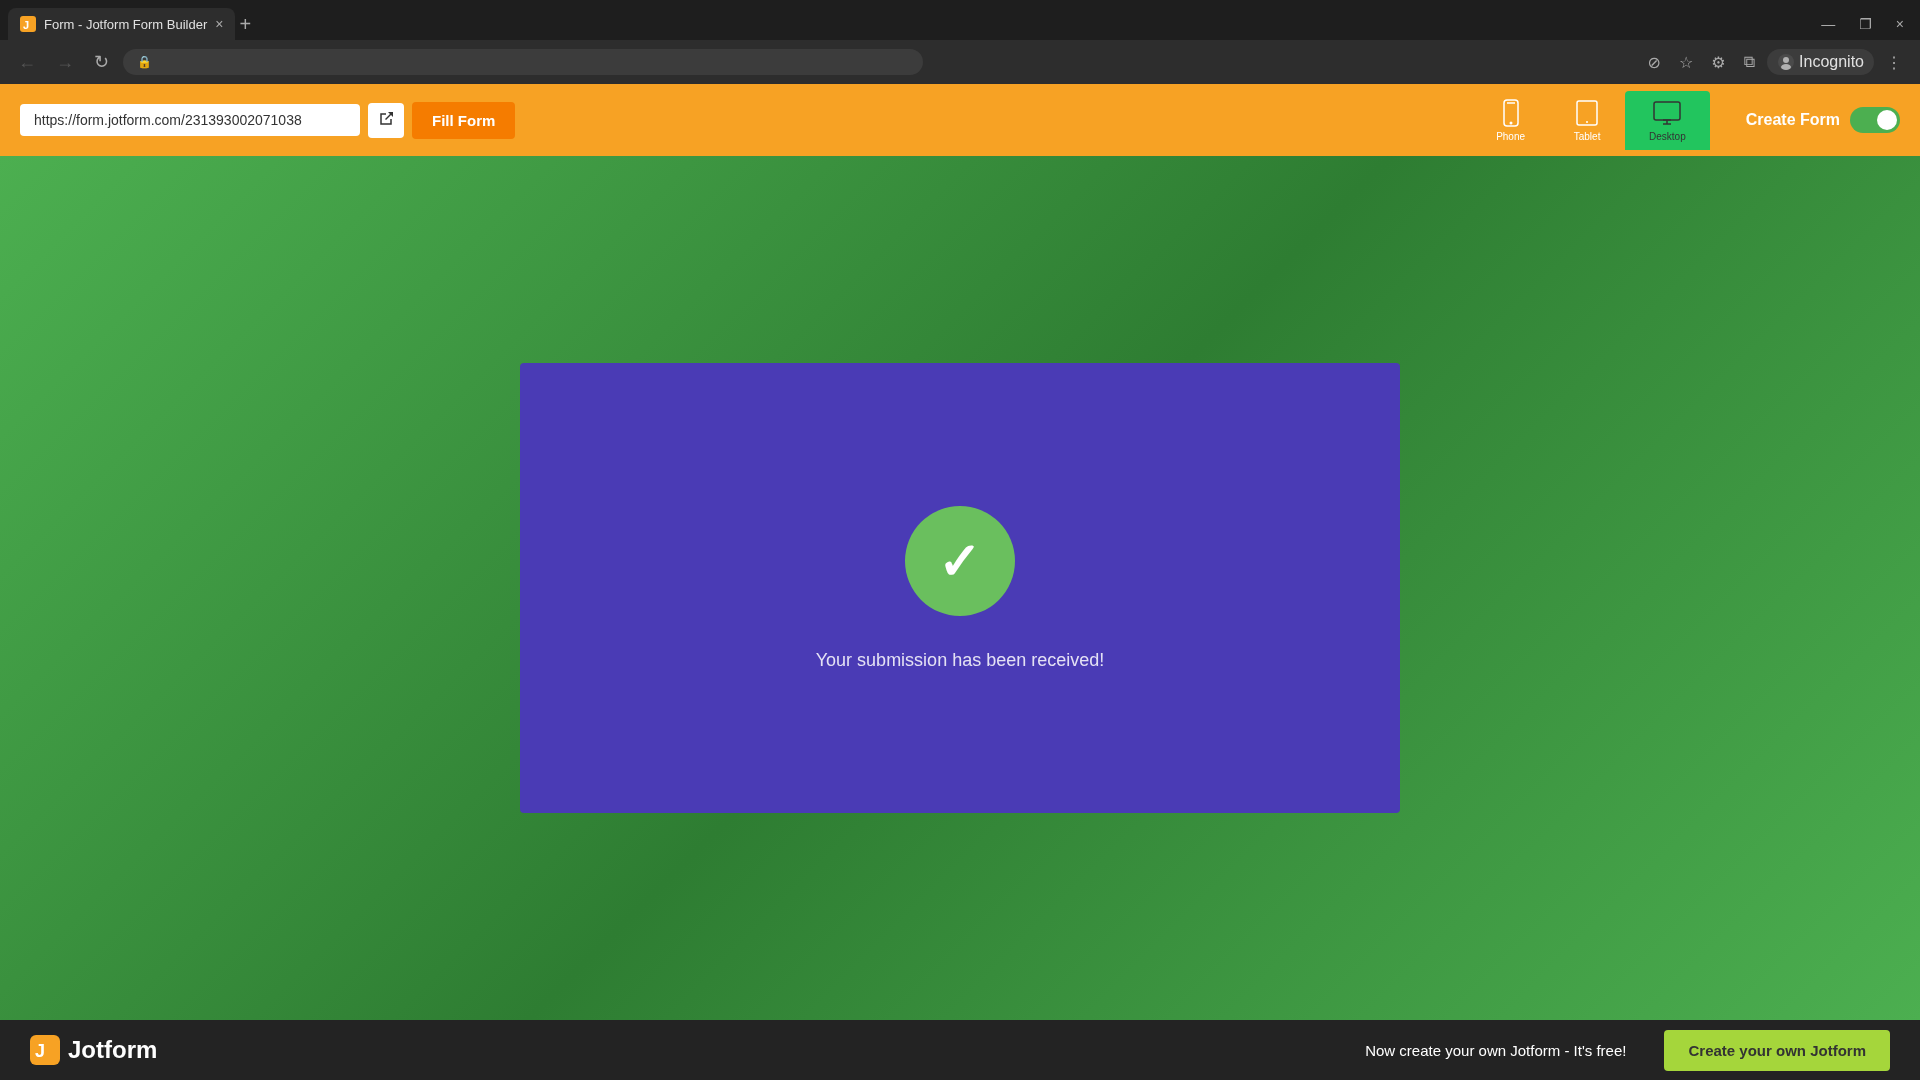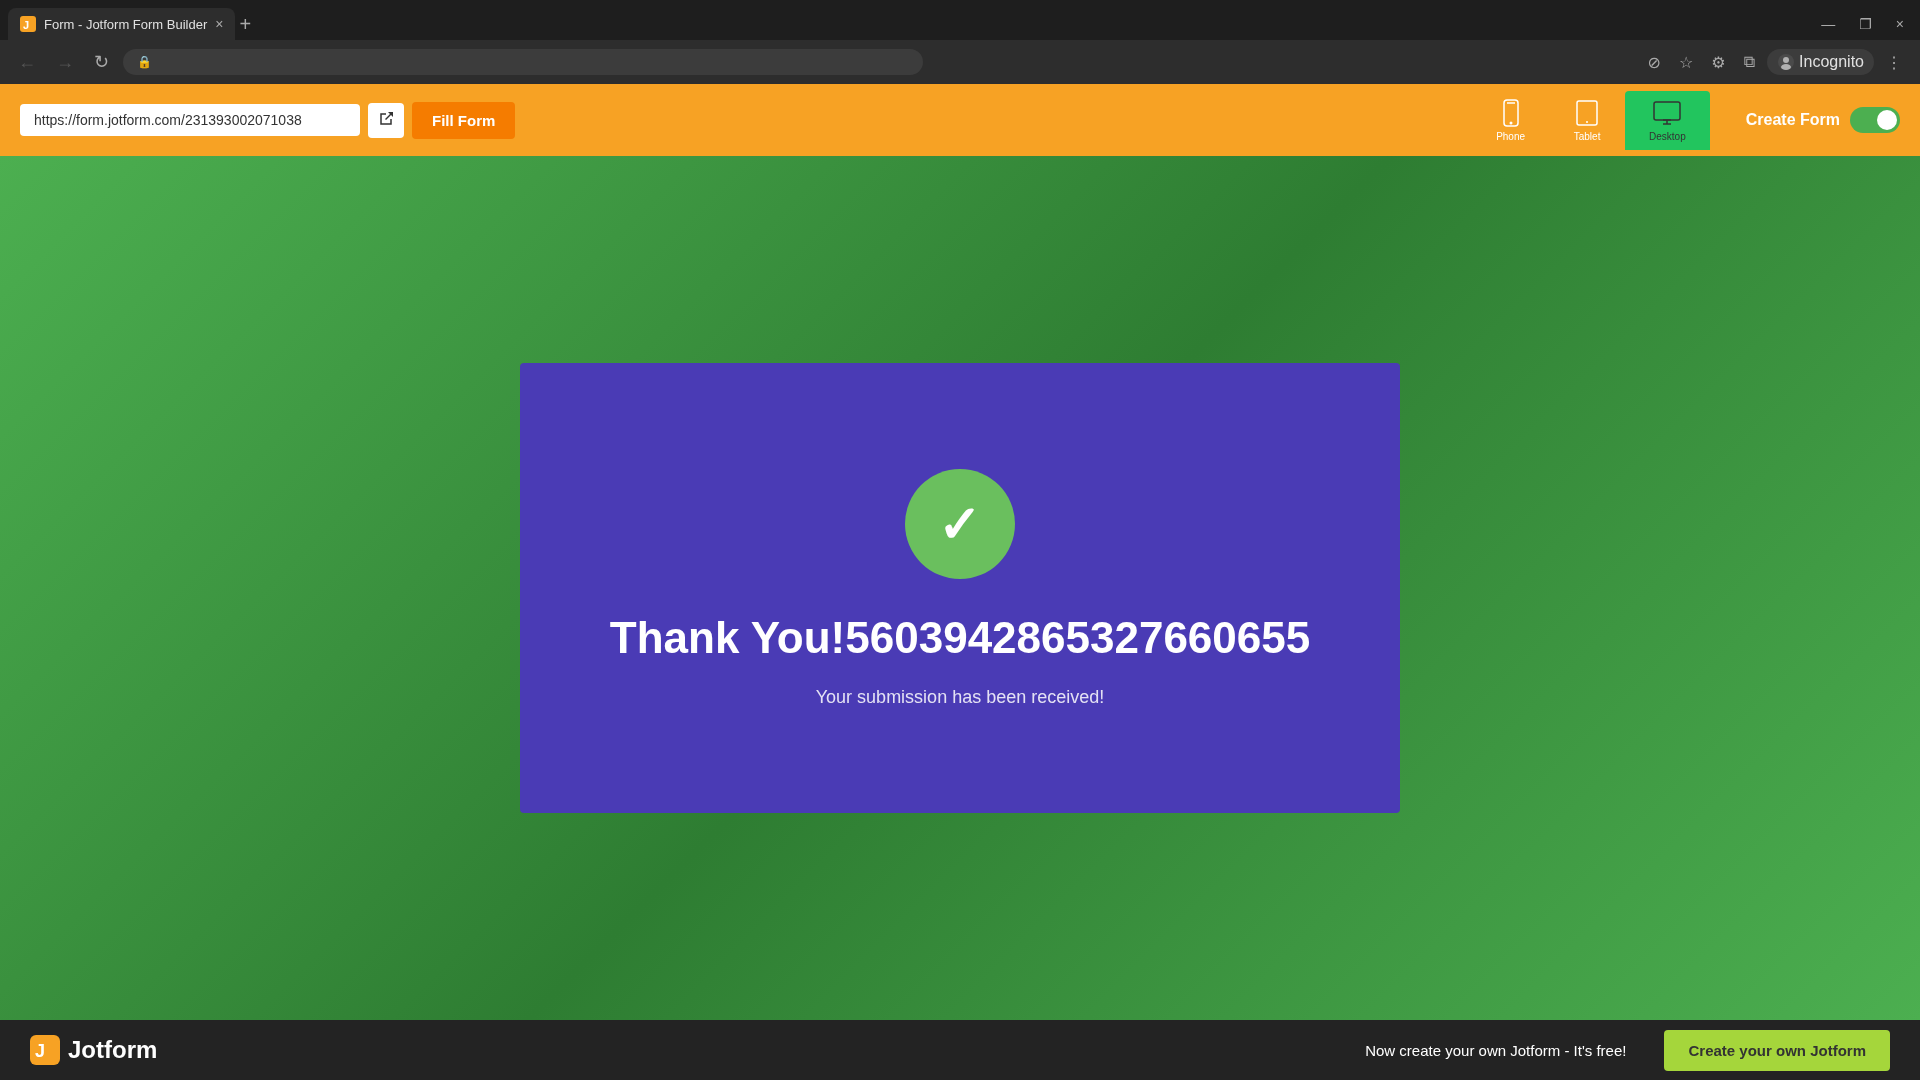--- a/index.html
+++ b/index.html
@@ -157,21 +157,20 @@
       <span class="toggle-slider"></span>
     </label>
   </div>
 </div>
 
 <div class="main-content">
   <div class="thank-you-card">
     <div class="check-circle">
       <span class="check-icon">✓</span>
     </div>
-    <div class="thank-you-title">Thank You!56039428653276606​55</div>
     <div class="submission-text">Your submission has been received!</div>
   </div>
 </div>
 
 <div class="jotform-footer">
   <div class="jotform-logo">
     <svg class="jotform-logo-icon" viewBox="0 0 30 30">
       <rect width="30" height="30" rx="6" fill="#f7a224"></rect>
       <text x="5" y="22" font-size="18" font-weight="bold" fill="white">J</text>
     </svg>

